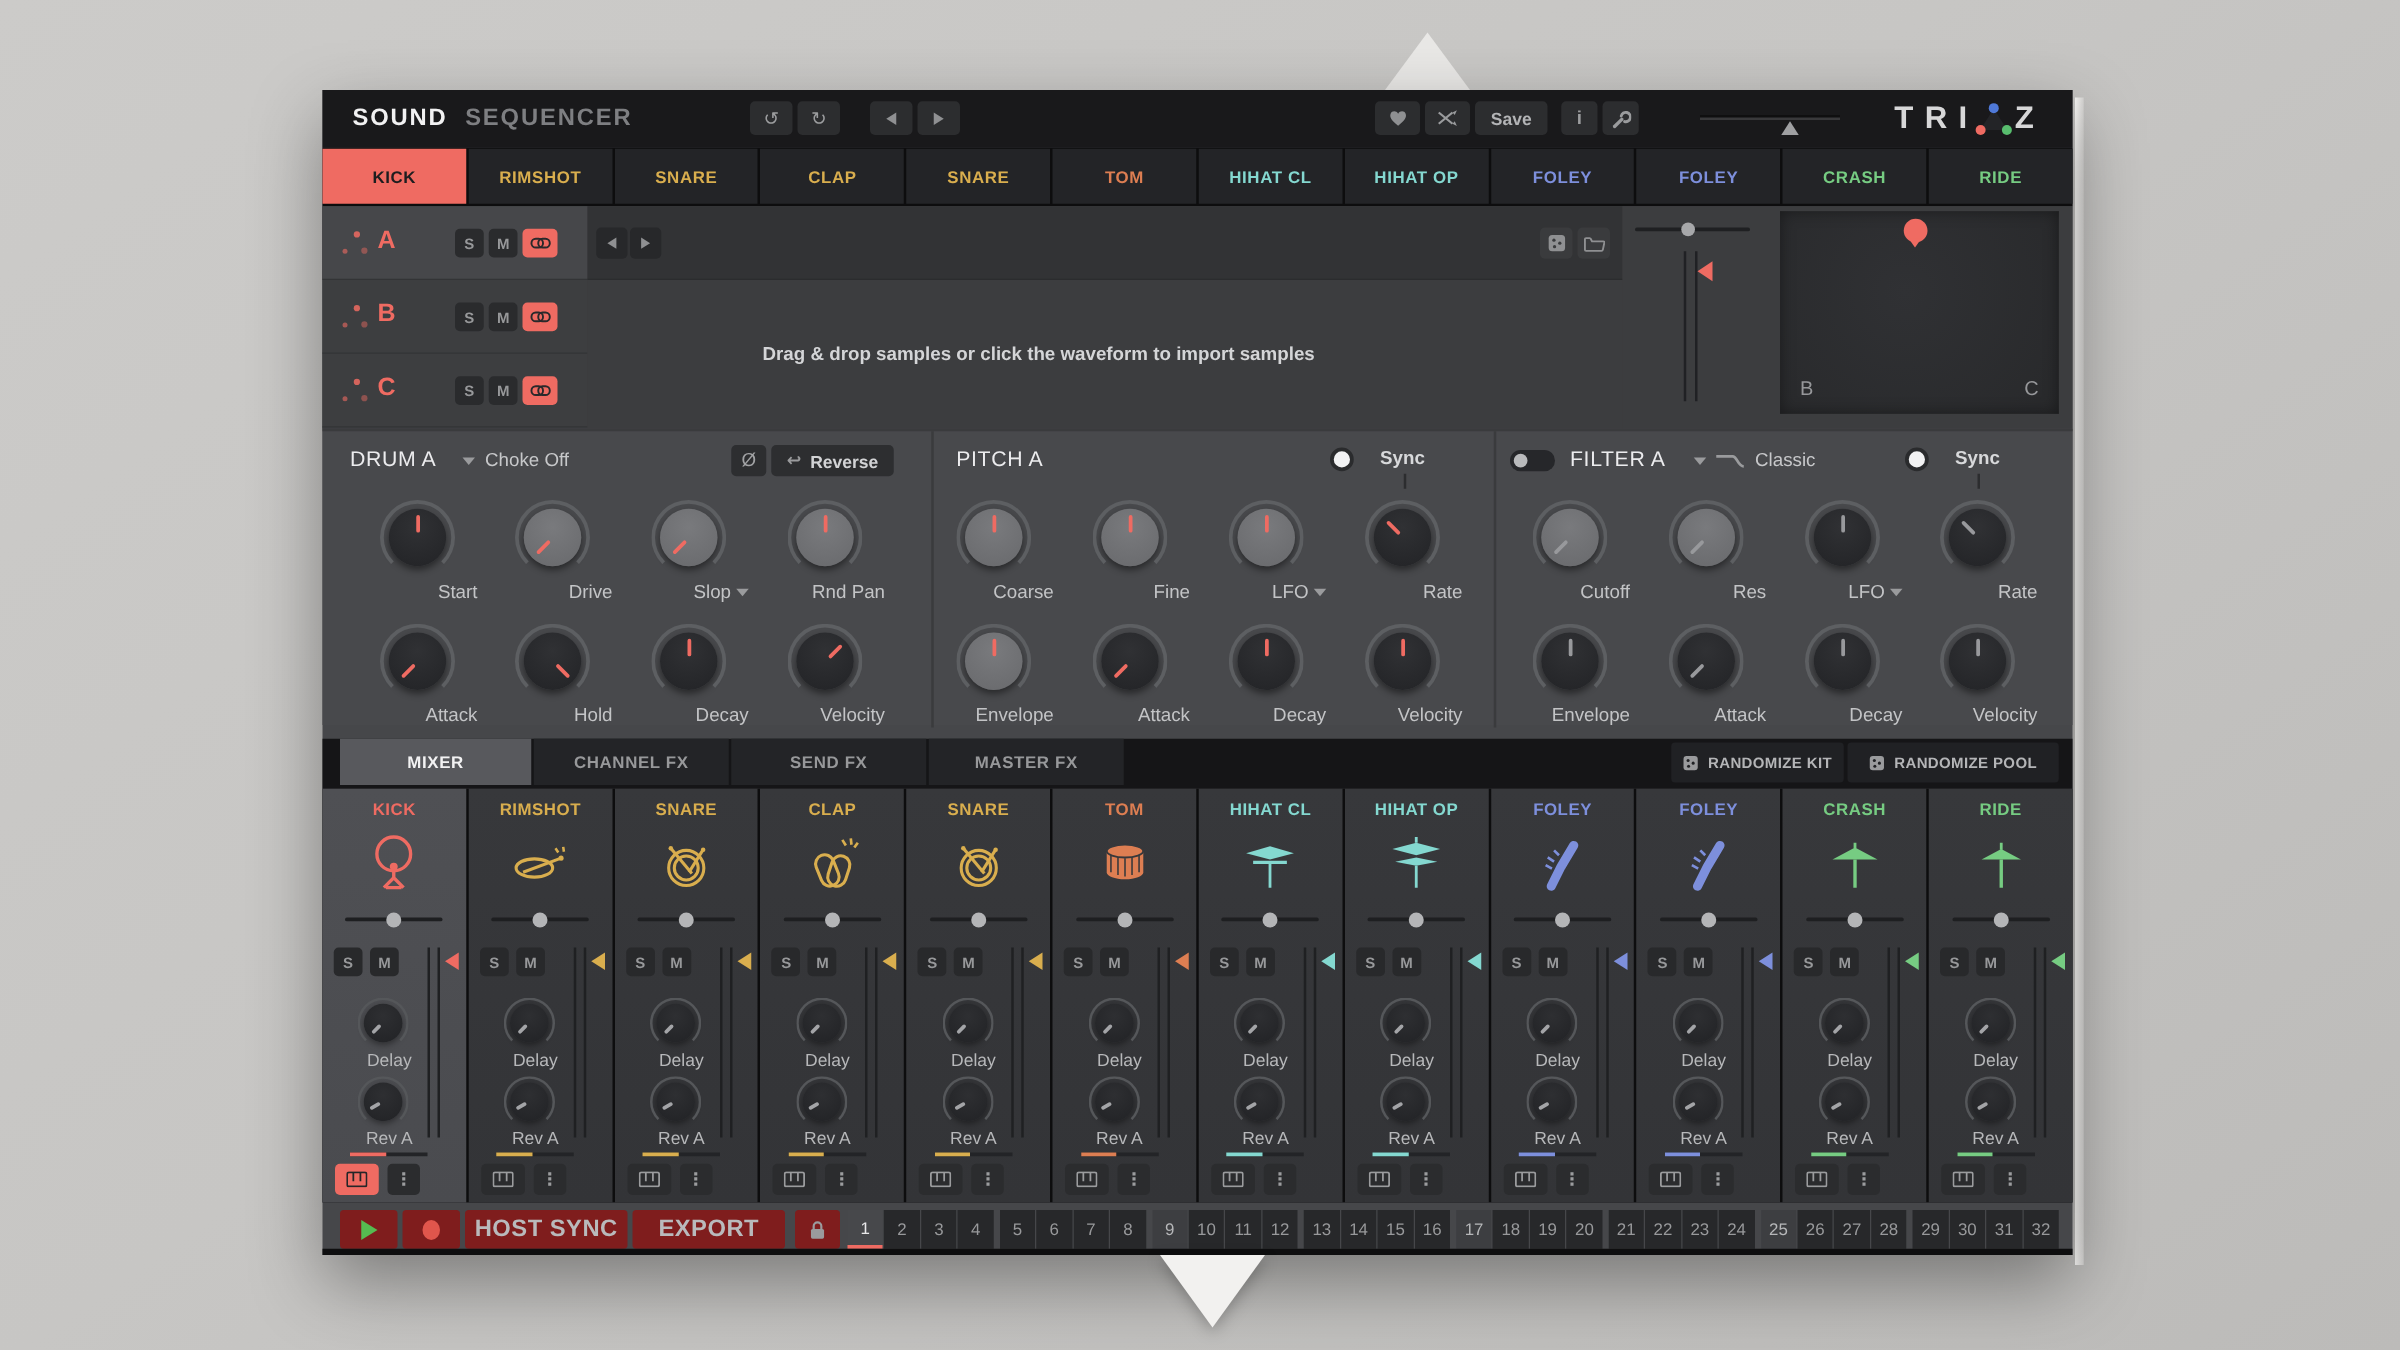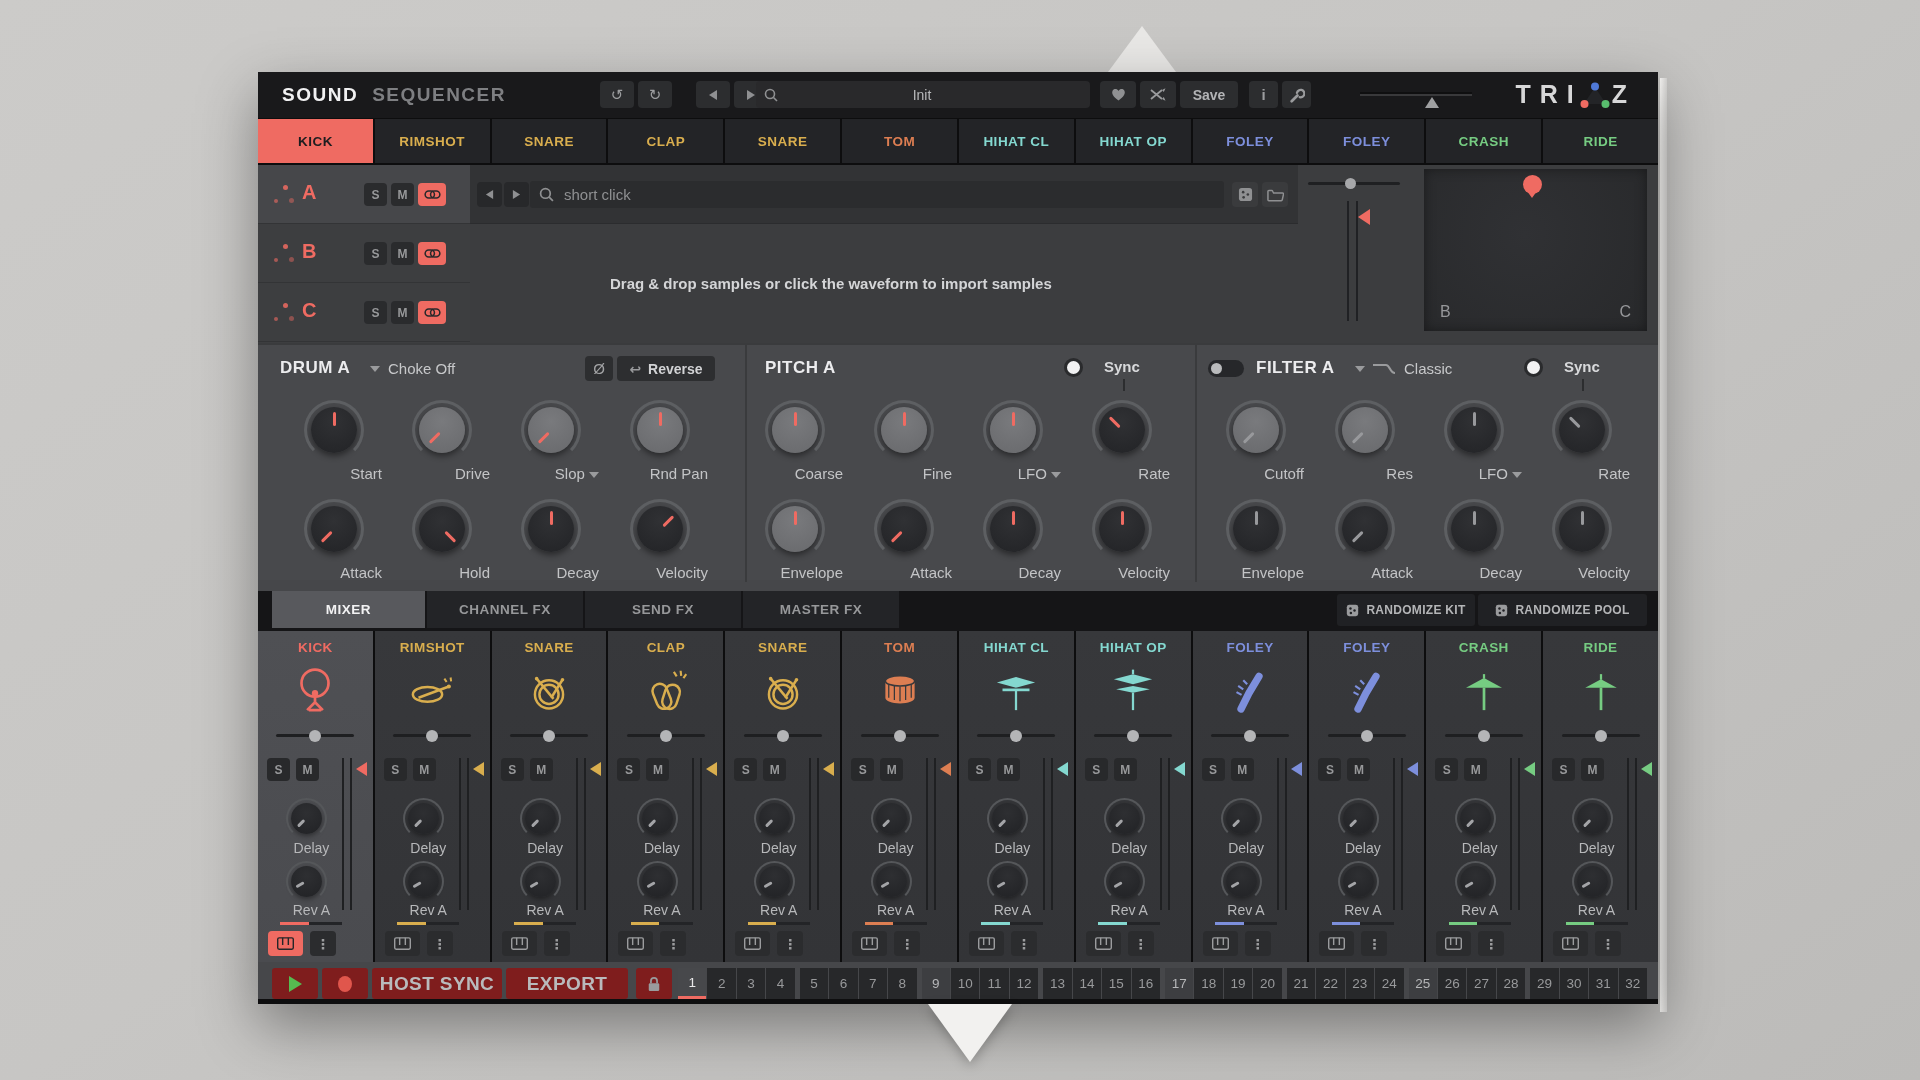--- a/index.html
+++ b/index.html
@@ -65,21 +65,21 @@
   .vf-tri{position:absolute;left:60px;top:44px;width:0;height:0;border-top:8px solid transparent;border-bottom:8px solid transparent;border-right:12px solid #ef6b62;}
   .xypad{position:absolute;left:1166px;top:4px;width:223px;height:162px;background:radial-gradient(circle at 45% 40%,#303134,#28292b);box-shadow:inset 0 0 12px rgba(0,0,0,.4);}
   .xypin{position:absolute;left:99px;top:6px;width:19px;height:19px;border-radius:50%;background:#ef6b62;cursor:pointer;}
   .xypin::after{content:"";position:absolute;left:4px;top:16px;border-left:5px solid transparent;border-right:5px solid transparent;border-top:7px solid #ef6b62;}
   .xyb{position:absolute;left:16px;bottom:10px;color:#96979a;font-size:16px;}
   .xyc{position:absolute;right:16px;bottom:10px;color:#96979a;font-size:16px;}
 
   
   .editsec{position:absolute;left:0;top:271px;width:100%;height:237px;background:#48494c;border-top:2px solid #3a3b3d;box-sizing:border-box;}
   .divider{position:absolute;top:0;width:2px;height:237px;background:#3a3b3d;}
-  .ptitle{position:absolute;font-size:17px;font-weight:bold;color:#ececee;letter-spacing:.5px;}
+  .ptitle{position:absolute;font-size:17px;font-weight:normal;color:#ececee;letter-spacing:.5px;}
   .ptext{position:absolute;font-size:15px;color:#c7c8ca;}
   .caret{display:inline-block;width:0;height:0;border-left:5px solid transparent;border-right:5px solid transparent;border-top:6px solid #9a9b9d;vertical-align:middle;}
   .pcaret{position:absolute;}
   .iconbtn{position:absolute;background:#2d2e30;border-radius:4px;color:#a2a3a5;display:flex;align-items:center;justify-content:center;cursor:pointer;}
   .revbtn{position:absolute;background:#2d2e30;border-radius:4px;color:#d2d3d5;font-size:14px;font-weight:bold;display:flex;align-items:center;justify-content:center;gap:7px;cursor:pointer;}
   .syncdot{position:absolute;width:13px;height:13px;border-radius:50%;background:#f2f2f3;border:3px solid #2a2b2d;box-sizing:content-box;cursor:pointer;}
   .synctick{position:absolute;width:2px;height:12px;background:#2c2d2f;}
   .toggle{position:absolute;width:36px;height:17px;border-radius:9px;background:#26272a;cursor:pointer;}
   .toggle i{position:absolute;left:3px;top:3px;width:11px;height:11px;border-radius:50%;background:#b9babc;}
   .filtericon{position:absolute;width:26px;height:14px;}
@@ -160,27 +160,20 @@
     <div class="tbtn" style="left:438px;width:34px;">
       <svg width="10" height="12" viewBox="0 0 10 12">
             <path d="M9 1 L1 6 L9 11 Z" fill="#8f9092"></path>
           </svg>
     </div>
     <div class="tbtn" style="left:476px;width:34px;">
       <svg width="10" height="12" viewBox="0 0 10 12">
             <path d="M1 1 L9 6 L1 11 Z" fill="#8f9092"></path>
           </svg>
     </div>
-    <div class="searchbar">
-      <svg class="mag" width="14" height="14" viewBox="0 0 14 14">
-            <circle cx="6" cy="6" r="4.5" fill="none" stroke="#8f9092" stroke-width="1.6"></circle>
-            <path d="M9.5 9.5 L13 13" stroke="#8f9092" stroke-width="1.6"></path>
-          </svg>
-      <span class="val">Init</span>
-    </div>
     <div class="tbtn" style="left:842px;width:36px;">
       <svg width="15" height="13" viewBox="0 0 15 13">
             <path d="M7.5 12.5 C2 8.5 .5 5.5 1.5 3 C2.6 .4 6 .4 7.5 3 C9 .4 12.4 .4 13.5 3 C14.5 5.5 13 8.5 7.5 12.5 Z" fill="#8f9092"></path>
           </svg>
     </div>
     <div class="tbtn" style="left:882px;width:36px;">
       <svg width="16" height="13" viewBox="0 0 16 13">
             <path d="M1 2 L12 11 M12 2 L1 11" stroke="#9a9b9d" stroke-width="1.8"></path>
             <path d="M12 11 L15.5 12.8 L13.8 9 Z M12 2 L15.5 .2 L13.8 4 Z" fill="#9a9b9d"></path>
           </svg>
@@ -304,27 +297,20 @@
       <span class="navbtn" style="left:7px;">
         <svg width="9" height="11" viewBox="0 0 10 12">
               <path d="M9 1 L1 6 L9 11 Z" fill="#8f9092"></path>
             </svg>
       </span>
       <span class="navbtn" style="left:34px;">
         <svg width="9" height="11" viewBox="0 0 10 12">
               <path d="M1 1 L9 6 L1 11 Z" fill="#8f9092"></path>
             </svg>
       </span>
-      <div class="samplesearch">
-        <svg class="mag" width="15" height="15" viewBox="0 0 14 14">
-              <circle cx="6" cy="6" r="4.5" fill="none" stroke="#8f9092" stroke-width="1.6"></circle>
-              <path d="M9.5 9.5 L13 13" stroke="#8f9092" stroke-width="1.6"></path>
-            </svg>
-        <span>short click</span>
-      </div>
       <span class="sqbtn" style="left:762px;">
         <svg width="15" height="15" viewBox="0 0 16 16">
               <rect x="1" y="1" width="14" height="14" rx="3" fill="#8f9092"></rect>
               <circle cx="5.5" cy="5.5" r="1.4" fill="#3a3b3d"></circle>
               <circle cx="10.5" cy="8" r="1.4" fill="#3a3b3d"></circle>
               <circle cx="6" cy="11" r="1.4" fill="#3a3b3d"></circle>
             </svg>
       </span>
       <span class="sqbtn" style="left:792px;">
         <svg width="17" height="14" viewBox="0 0 18 14">

